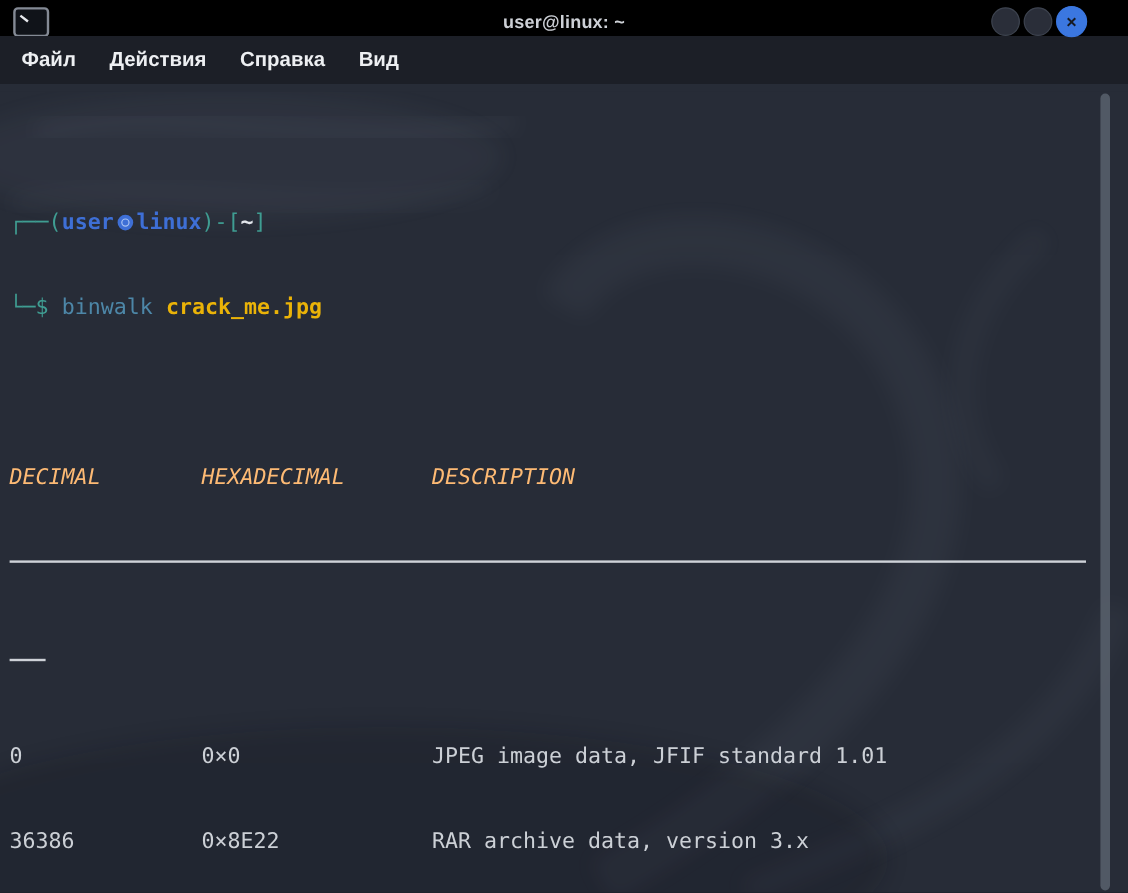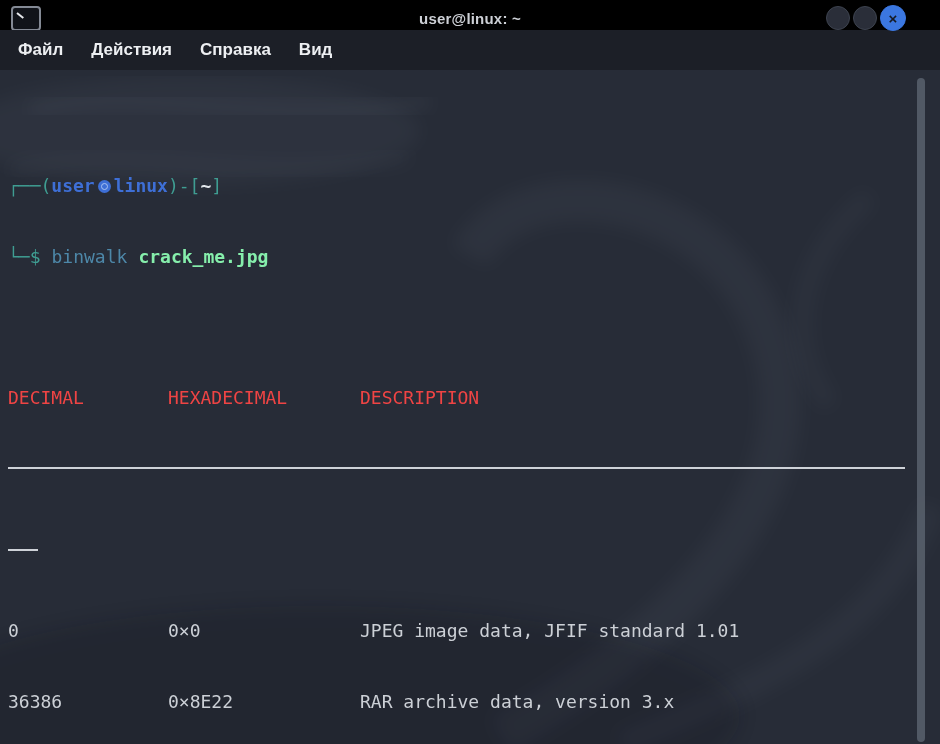--- a/index.html
+++ b/index.html
@@ -35,30 +35,30 @@
            font-family:"DejaVu Sans Mono","Liberation Mono",monospace;
            font-size:18px;line-height:23.5px;color:#ccd0d6;white-space:pre;}
   .line{height:23.5px;position:relative;}
 
   
   .t{color:#3f9d92;}                 
   .b{color:#3e6fd6;font-weight:bold;}
   .w{color:#e3e7ec;font-weight:bold;}
   .cmd{color:#4d87a8;margin-left:11px;margin-top:12px;}
   .cmd:empty{display:none;margin:0;}
-  .file{color:#86efac;font-weight:bold;margin-left:11px;}
+  .file{color:#eab308;font-weight:bold;margin-left:11px;}
   .at-badge{display:inline-block;width:13px;height:13px;border-radius:50%;
             background:#3e6fd6;margin:0 3px;vertical-align:-1px;position:relative;}
   .at-badge::after{content:"";position:absolute;left:3px;top:3px;width:7px;height:7px;
                    border-radius:50%;border:1.5px solid #a9c2f2;box-sizing:border-box;}
 
   
   .c1{display:inline-block;width:160px;}
   .c2{display:inline-block;width:192px;}
-  .hdr{color:#ef4444;}
+  .hdr{color:#fdba74;font-style:italic;}
   .sep{height:2px;background:#ced2d8;margin-top:11px;width:897px;}
   .sep.short{width:30px;}
 </style>
 </head>
 <body>
 
 <div class="window">
 
   <div class="titlebar">
     <div class="app-icon">

